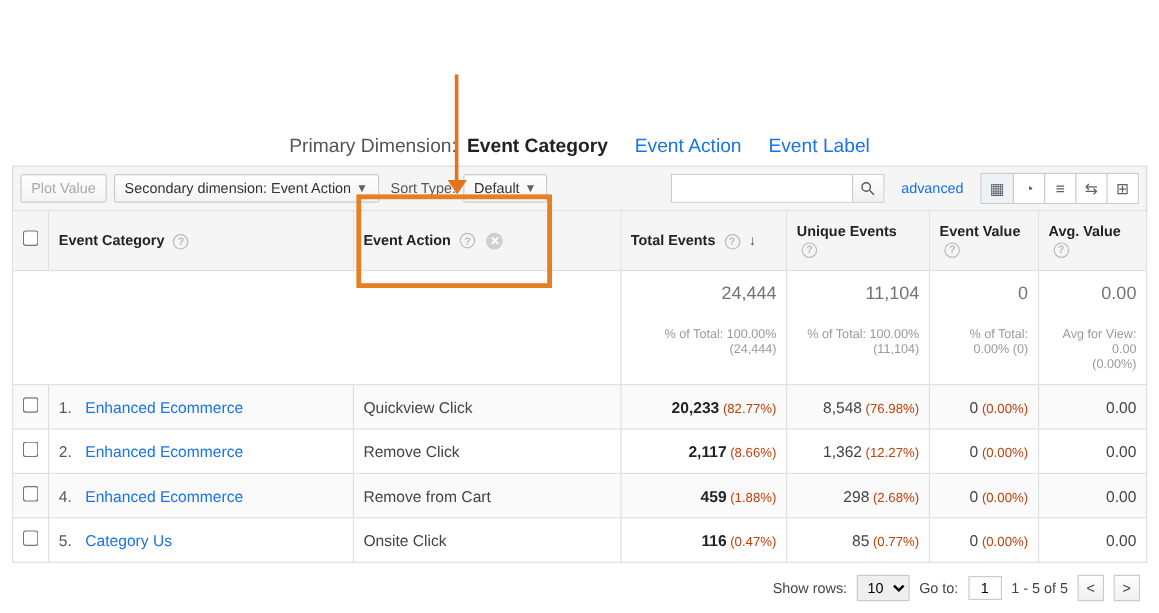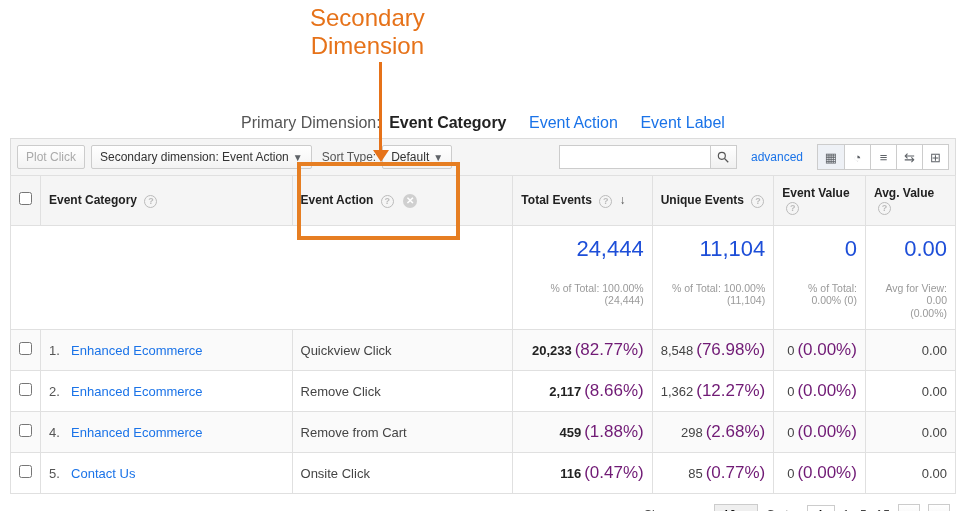--- a/index.html
+++ b/index.html
@@ -157,32 +157,32 @@
     color: #fff;
     font-size: 10px;
     align-items: center; justify-content: center;
     margin-left: 6px;
     cursor: pointer;
   }
   .sort-arrow { color: #555; margin-left: 4px; font-size: 12px; }
 
   
   tr.totals td { background: #fff; padding: 10px 8px; text-align: right; vertical-align: top; }
-  tr.totals .big { font-size: 22px; color: #1d4ed8; display: block; }
+  tr.totals .big { font-size: 15px; color: #737373; display: block; }
   tr.totals .sub { font-size: 10.5px; color: #9a9a9a; display: block; margin-top: 20px; line-height: 1.2; }
 
   
   tr.body td { padding: 10px 8px; font-size: 13px; color: #444; }
   tr.body:nth-child(even) td { background: #fafafa; }
   .cb { width: 28px; text-align: center; }
   .idx { color: #555; padding-right: 4px; }
   .link { color: #1a73e8; cursor: pointer; }
   .num { text-align: right; white-space: nowrap; }
   .bold { font-weight: bold; color: #222; }
-  .pct { color: #701a75; font-size: 17px; margin-left: 3px; }
+  .pct { color: #c2410c; font-size: 11px; margin-left: 3px; }
 
   col.c-cb   { width: 30px; }
   col.c-cat  { width: 262px; }
   col.c-act  { width: 230px; }
   col.c-tot  { width: 140px; }
   col.c-uni  { width: 120px; }
   col.c-ev   { width: 92px; }
   col.c-avg  { width: 92px; }
 
   
@@ -207,37 +207,33 @@
     display: inline-flex; align-items: center; justify-content: center;
     background: linear-gradient(#fff,#f0f0f0);
     cursor: pointer;
   }
   input[type=checkbox] { margin:0; }
 </style>
 </head>
 <body>
 <div class="wrap">
 
-  <div class="annotation">
-    <span>Secondary</span><br>
-    <span>Dimension</span>
-  </div>
   <div class="arrow-line"></div>
   <div class="arrow-head"></div>
   <div class="highlight-box"></div>
 
   <div class="prim-row">
     <span class="prim-label">Primary Dimension:</span>
     <span class="prim-active">Event Category</span>
     <span class="prim-link">Event Action</span>
     <span class="prim-link">Event Label</span>
   </div>
 
   <div class="toolbar">
-    <span class="btn disabled">Plot Click</span>
+    <span class="btn disabled">Plot Value</span>
     <span class="btn">
       <span>Secondary dimension: Event Action</span>
       <span class="caret">▼</span>
     </span>
     <span class="sort-label">Sort Type:</span>
     <span class="btn">
       <span>Default</span>
       <span class="caret">▼</span>
     </span>
     <span class="spacer"></span>
@@ -354,21 +350,21 @@
           <td class="cb"><input type="checkbox" style=""></td>
           <td><span class="idx">4.</span> &nbsp;<span class="link">Enhanced Ecommerce</span></td>
           <td>Remove from Cart</td>
           <td class="num"><span class="bold">459</span><span class="pct">(1.88%)</span></td>
           <td class="num">298<span class="pct">(2.68%)</span></td>
           <td class="num">0<span class="pct">(0.00%)</span></td>
           <td class="num">0.00</td>
         </tr>
         <tr class="body">
           <td class="cb"><input type="checkbox" style=""></td>
-          <td><span class="idx">5.</span> &nbsp;<span class="link">Contact Us</span></td>
+          <td><span class="idx">5.</span> &nbsp;<span class="link">Category Us</span></td>
           <td>Onsite Click</td>
           <td class="num"><span class="bold">116</span><span class="pct">(0.47%)</span></td>
           <td class="num">85<span class="pct">(0.77%)</span></td>
           <td class="num">0<span class="pct">(0.00%)</span></td>
           <td class="num">0.00</td>
         </tr>
       </tbody>
   </table>
 
   <div class="pager">

